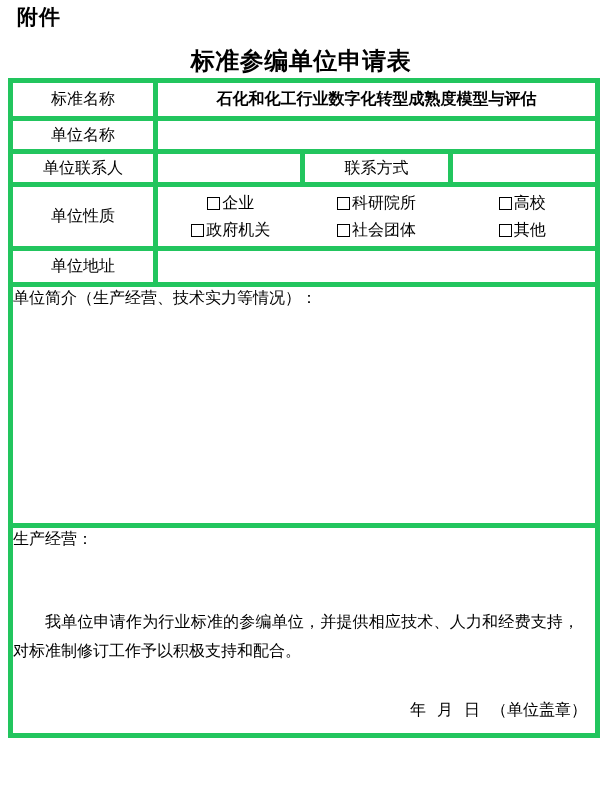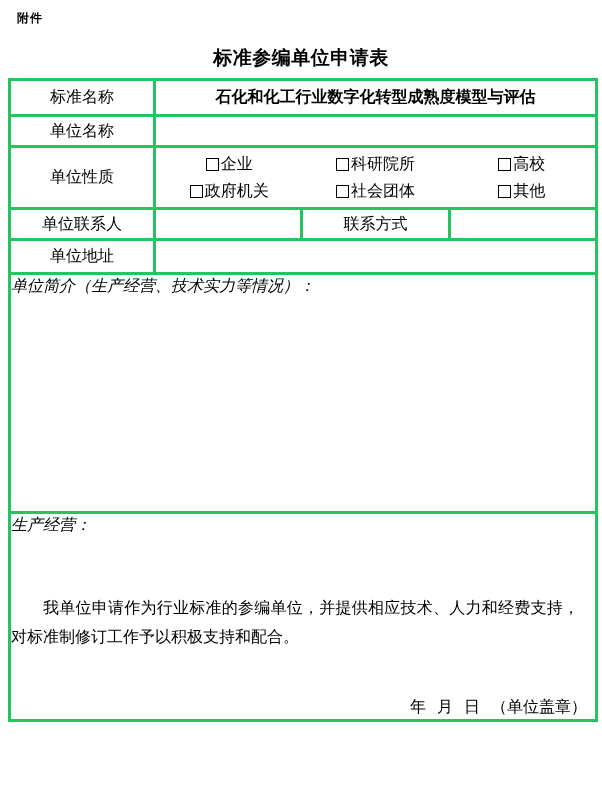--- a/index.html
+++ b/index.html
@@ -12,47 +12,47 @@
     width: 602px;
     height: 793px;
     background: #ffffff;
     color: #000000;
     font-family: "Liberation Serif", "DejaVu Serif", serif;
     overflow: hidden;
   }
   .attachment {
     position: absolute;
     left: 17px;
-    top: 10px;
-    font-size: 12px;
+    top: 3px;
+    font-size: 21px;
     font-weight: bold;
     letter-spacing: 1px;
   }
   .title {
     position: absolute;
     left: 0;
     top: 45px;
     width: 602px;
     margin: 0;
     text-align: center;
-    font-size: 19px;
+    font-size: 24px;
     font-weight: bold;
     letter-spacing: 0.5px;
   }
   table.form-table {
     position: absolute;
     left: 8px;
     top: 78px;
     width: 587px;
     border-collapse: collapse;
     table-layout: fixed;
     font-size: 16px;
   }
   table.form-table td {
-    border: 3px solid #22c55e;
+    border: 5px solid #22c55e;
     padding: 0;
     overflow: hidden;
   }
   td.label-cell {
     text-align: center;
     vertical-align: middle;
   }
   td.value-center {
     text-align: center;
     vertical-align: middle;
@@ -94,32 +94,31 @@
     vertical-align: top;
     padding: 4px 6px;
   }
   td.opinion-cell {
     vertical-align: top;
     padding: 4px 6px;
     position: relative;
   }
   .section-label {
     line-height: 1.4;
-    font-style: italic;
   }
   .statement {
     margin: 57px 16px 0 0;
     text-indent: 2em;
     line-height: 29px;
     text-align: justify;
   }
   .date-line {
     position: absolute;
     right: 8px;
-    bottom: 1px;
+    bottom: 12px;
     word-spacing: 7px;
     white-space: nowrap;
   }
 </style>
 </head>
 <body>
 
 <div class="page">
 
   <div class="attachment">附件</div>
@@ -139,56 +138,56 @@
       <td class="label-cell" style="height:33px">标准名称</td>
       <td class="value-center" colspan="3">石化和化工行业数字化转型成熟度模型与评估</td>
     </tr>
 
     <tr>
       <td class="label-cell" style="height:28px">单位名称</td>
       <td class="input-cell" colspan="3"></td>
     </tr>
 
     <tr>
-      <td class="label-cell" style="height:59px">单位性质</td>
-      <td class="nature-cell" colspan="3">
-        <div class="nature-grid">
-          <span class="option">
-            <span class="cb"></span>
-            <span>企业</span>
-          </span>
-          <span class="option">
-            <span class="cb"></span>
-            <span>科研院所</span>
-          </span>
-          <span class="option">
-            <span class="cb"></span>
-            <span>高校</span>
-          </span>
-          <span class="option">
-            <span class="cb"></span>
-            <span>政府机关</span>
-          </span>
-          <span class="option">
-            <span class="cb"></span>
-            <span>社会团体</span>
-          </span>
-          <span class="option">
-            <span class="cb"></span>
-            <span>其他</span>
-          </span>
-        </div>
-      </td>
-    </tr>
-
-    <tr>
       <td class="label-cell" style="height:28px">单位联系人</td>
       <td class="input-cell"></td>
       <td class="label-cell">联系方式</td>
       <td class="input-cell"></td>
+    </tr>
+
+    <tr>
+      <td class="label-cell" style="height:59px">单位性质</td>
+      <td class="nature-cell" colspan="3">
+        <div class="nature-grid">
+          <span class="option">
+            <span class="cb"></span>
+            <span>企业</span>
+          </span>
+          <span class="option">
+            <span class="cb"></span>
+            <span>科研院所</span>
+          </span>
+          <span class="option">
+            <span class="cb"></span>
+            <span>高校</span>
+          </span>
+          <span class="option">
+            <span class="cb"></span>
+            <span>政府机关</span>
+          </span>
+          <span class="option">
+            <span class="cb"></span>
+            <span>社会团体</span>
+          </span>
+          <span class="option">
+            <span class="cb"></span>
+            <span>其他</span>
+          </span>
+        </div>
+      </td>
     </tr>
 
     <tr>
       <td class="label-cell" style="height:31px">单位地址</td>
       <td class="input-cell" colspan="3"></td>
     </tr>
 
 
 
 

